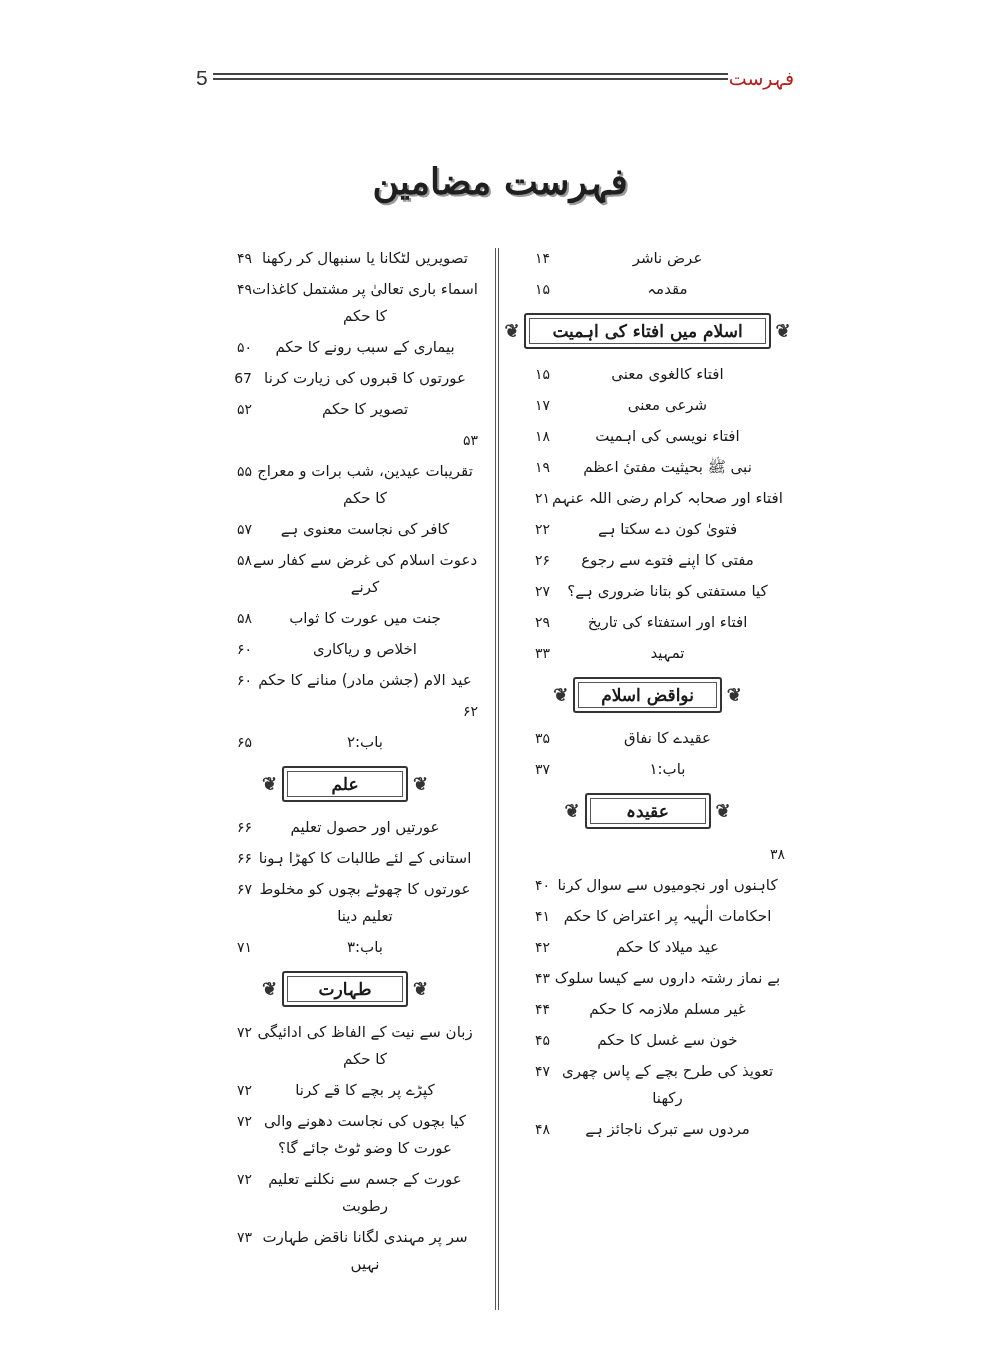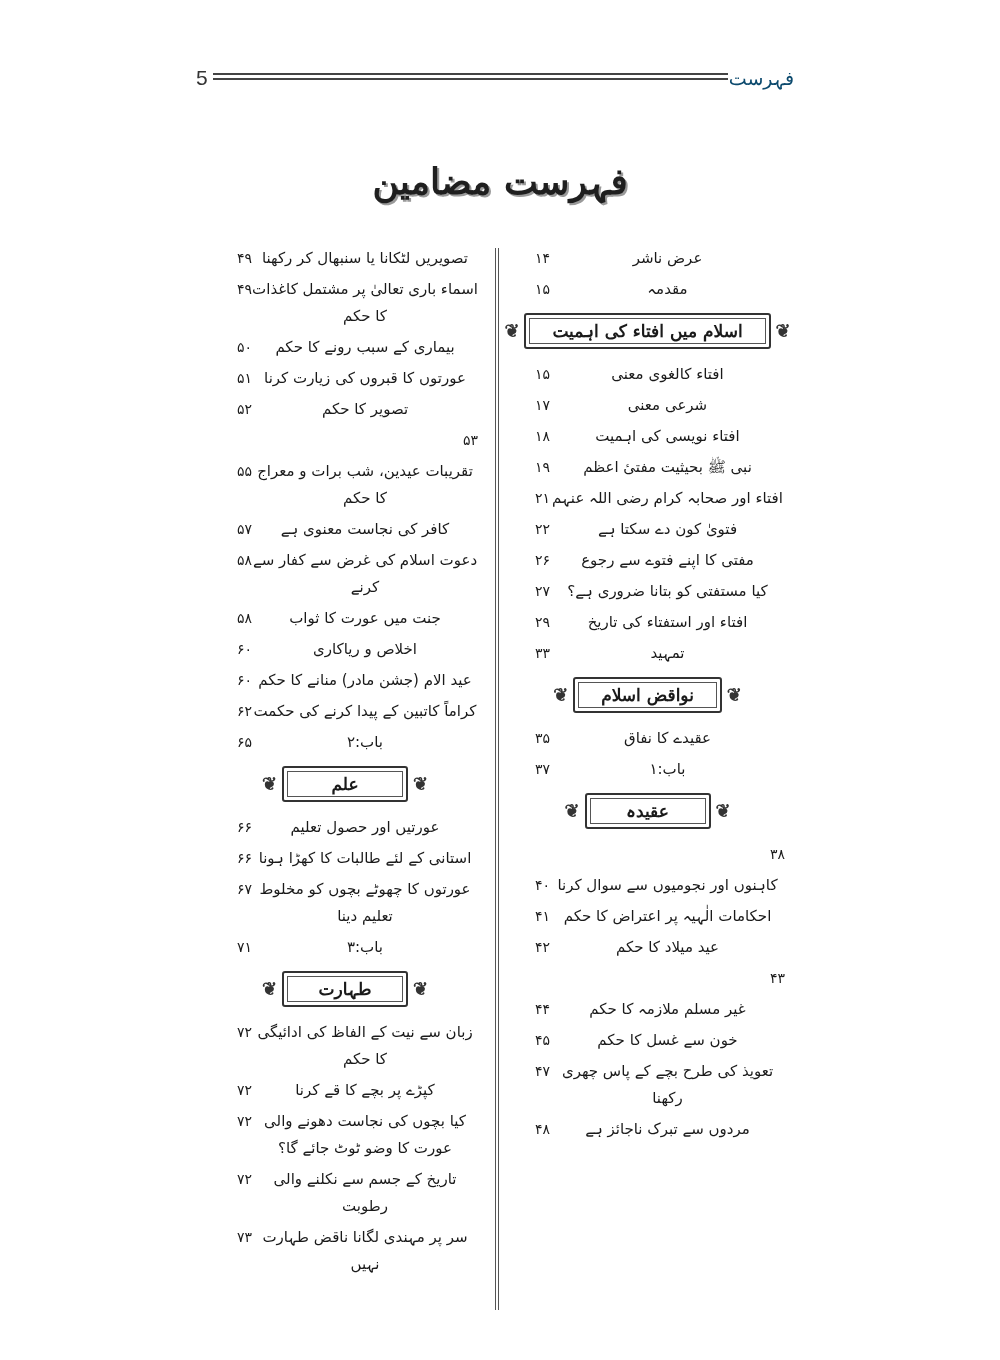--- a/index.html
+++ b/index.html
@@ -14,21 +14,21 @@
   .page-number {
     position: absolute; left: 0; top: 0; font-family: "Liberation Sans", sans-serif;
     font-size: 21px; color: #333; line-height: 28px;
   }
   .header-rule {
     position: absolute; left: 17px; right: 66px; top: 9px; height: 3px;
     border-top: 2px solid #444; border-bottom: 2px solid #444;
   }
   .header-title {
     position: absolute; right: 0; top: 0; direction: rtl;
-    font-family: "DejaVu Serif", serif; font-size: 19px; line-height: 28px; color: #0c4a6e;
+    font-family: "DejaVu Serif", serif; font-size: 19px; line-height: 28px; color: #b91c1c;
   }
   .page-title {
     position: absolute; left: 0; width: 1000px; top: 160px; text-align: center;
     direction: rtl; font-family: "DejaVu Serif", serif; font-size: 36px; font-weight: bold;
     color: #1f1f1f; text-shadow: 2px 2px 0 #9a9a9a;
   }
   .col-divider {
     position: absolute; left: 495px; top: 248px; width: 2px; height: 1062px;
     border-left: 1px solid #555; border-right: 1px solid #555;
   }
@@ -146,20 +146,21 @@
     </div>
     <div class="toc-entry">
       <span class="entry-title">احکامات الٰہیہ پر اعتراض کا حکم</span>
       <span class="entry-page">۴۱</span>
     </div>
     <div class="toc-entry">
       <span class="entry-title">عید میلاد کا حکم</span>
       <span class="entry-page">۴۲</span>
     </div>
     <div class="toc-entry">
+      <span class="entry-title">بے نماز رشتہ داروں سے کیسا سلوک</span>
       <span class="entry-page">۴۳</span>
     </div>
     <div class="toc-entry">
       <span class="entry-title">غیر مسلم ملازمہ کا حکم</span>
       <span class="entry-page">۴۴</span>
     </div>
     <div class="toc-entry">
       <span class="entry-title">خون سے غسل کا حکم</span>
       <span class="entry-page">۴۵</span>
     </div>
@@ -180,21 +181,21 @@
     <div class="toc-entry">
       <span class="entry-title">اسماء باری تعالیٰ پر مشتمل کاغذات کا حکم</span>
       <span class="entry-page">۴۹</span>
     </div>
     <div class="toc-entry">
       <span class="entry-title">بیماری کے سبب رونے کا حکم</span>
       <span class="entry-page">۵۰</span>
     </div>
     <div class="toc-entry">
       <span class="entry-title">عورتوں کا قبروں کی زیارت کرنا</span>
-      <span class="entry-page">۵۱</span>
+      <span class="entry-page">67</span>
     </div>
     <div class="toc-entry">
       <span class="entry-title">تصویر کا حکم</span>
       <span class="entry-page">۵۲</span>
     </div>
     <div class="toc-entry">
       <span class="entry-page">۵۳</span>
     </div>
     <div class="toc-entry">
       <span class="entry-title">تقریبات عیدین، شب برات و معراج کا حکم</span>
@@ -214,21 +215,20 @@
     </div>
     <div class="toc-entry">
       <span class="entry-title">اخلاص و ریاکاری</span>
       <span class="entry-page">۶۰</span>
     </div>
     <div class="toc-entry">
       <span class="entry-title">عید الام (جشن مادر) منانے کا حکم</span>
       <span class="entry-page">۶۰</span>
     </div>
     <div class="toc-entry">
-      <span class="entry-title">کراماً کاتبین کے پیدا کرنے کی حکمت</span>
       <span class="entry-page">۶۲</span>
     </div>
     <div class="toc-entry">
       <span class="entry-title">باب:۲</span>
       <span class="entry-page">۶۵</span>
     </div>
     <div class="section-box-wrap">
       <div class="section-box"><span class="ornament right">❦</span><span>علم</span><span class="ornament left">❦</span></div>
     </div>
     <div class="toc-entry">
@@ -256,20 +256,20 @@
     </div>
     <div class="toc-entry">
       <span class="entry-title">کپڑے پر بچے کا قے کرنا</span>
       <span class="entry-page">۷۲</span>
     </div>
     <div class="toc-entry">
       <span class="entry-title">کیا بچوں کی نجاست دھونے والی عورت کا وضو ٹوٹ جائے گا؟</span>
       <span class="entry-page">۷۲</span>
     </div>
     <div class="toc-entry">
-      <span class="entry-title">تاریخ کے جسم سے نکلنے والی رطوبت</span>
+      <span class="entry-title">عورت کے جسم سے نکلنے تعلیم رطوبت</span>
       <span class="entry-page">۷۲</span>
     </div>
     <div class="toc-entry">
       <span class="entry-title">سر پر مہندی لگانا ناقض طہارت نہیں</span>
       <span class="entry-page">۷۳</span>
     </div>
   </div>
 
 </body></html>

